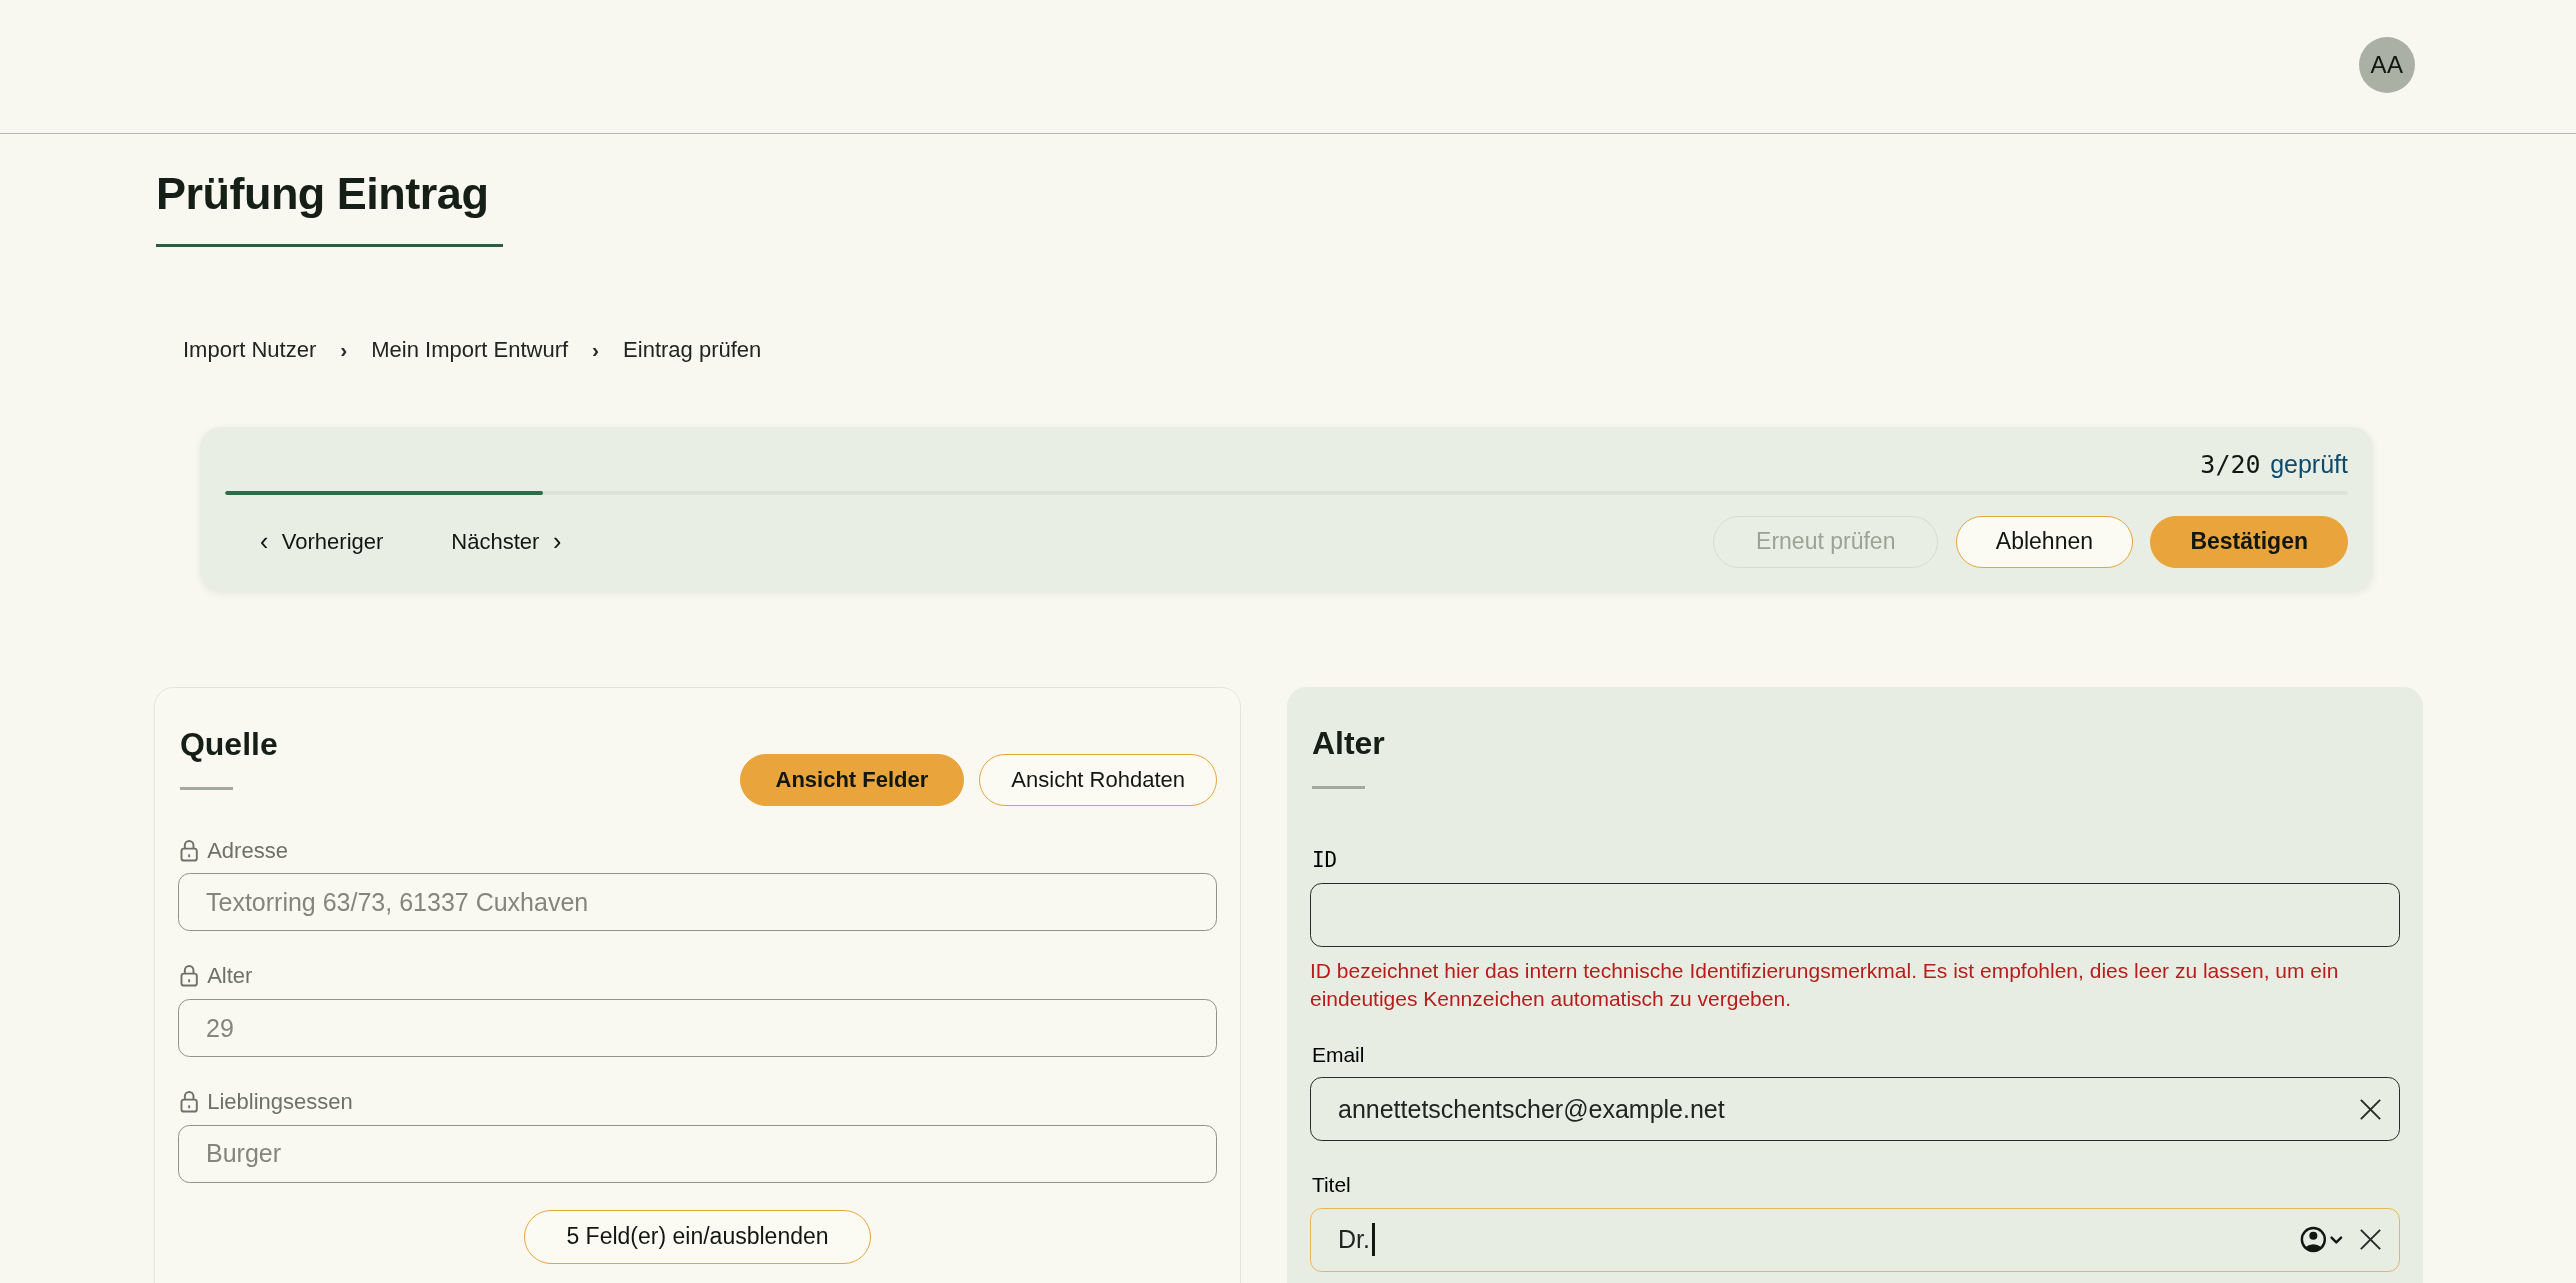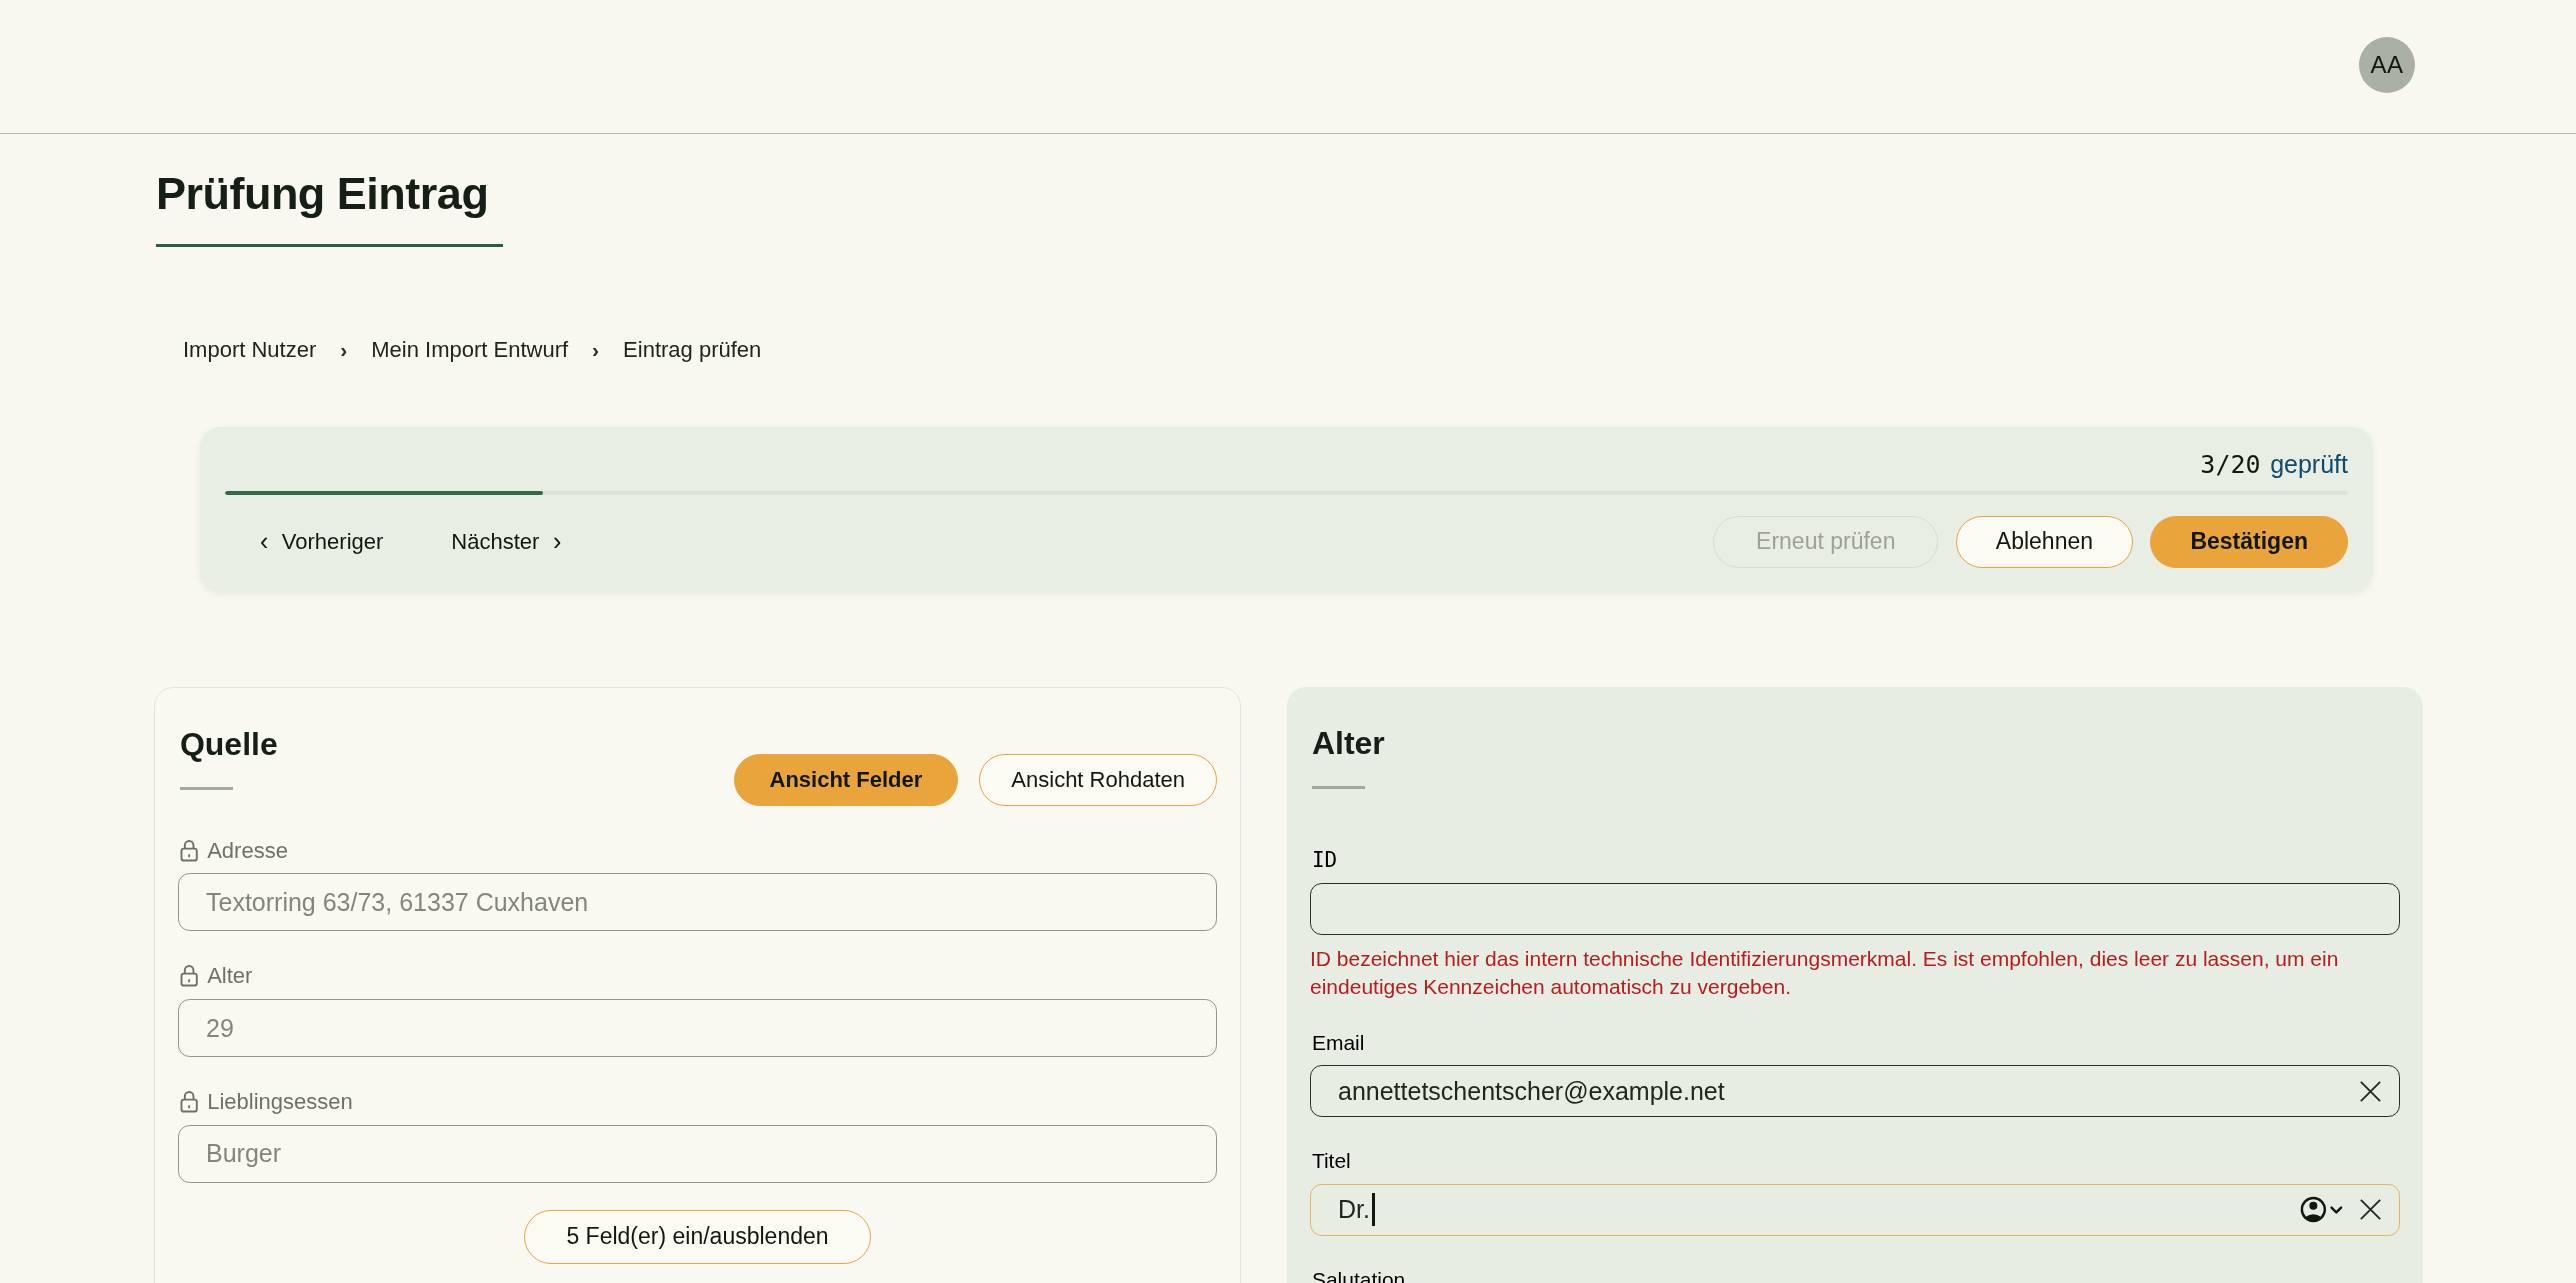--- a/index.html
+++ b/index.html
@@ -46,21 +46,21 @@
   .btn-outline { padding:0 39px; color:#12170f; background:#fbfbf4; border:1.9px solid #e9a43c; }
   .btn-primary { padding:0 39px; color:#12170f; background:#e9a43c; border:1.9px solid #e9a43c; font-weight:600; }
   
   .panels { display:flex; gap:46px; margin-top:96px; align-items:flex-start; }
   .panel { border-radius:19.3px; padding:25px 23px; min-height:675px; }
   .panel-source { width:1087px; background:#f9f9f2; border:1.9px solid #e3e4da; }
   .panel-target { width:1136px; background:#e8ede3; }
   .panel-head-row { display:flex; justify-content:space-between; align-items:flex-start; }
   .panel-title { margin:11.6px 0 0 1.9px; font-size:32px; line-height:40px; font-weight:700; color:#161f17; }
   .panel-title-underline { width:53px; height:2.9px; background:#a4a99f; margin:23px 0 0 1.9px; }
-  .tabs { display:flex; gap:21px; margin-top:41px; }
+  .tabs { display:flex; gap:15px; margin-top:41px; }
   .tab { height:52px; border-radius:964px; font-size:22px; font-family:inherit; display:flex; align-items:center; cursor:pointer; }
   .tab-active { background:#e9a43c; border:1.9px solid #e9a43c; color:#12170f; font-weight:600; padding:0 35px; }
   .tab-inactive { background:#fbfbf4; border:1.9px solid #e9a43c; color:#12170f; padding:0 31px; }
   
   .src-field { margin-top:31px; }
   .src-field:first-of-type { margin-top:68px; }
   .field-label { display:flex; align-items:center; gap:9px; font-size:22px; line-height:27px; color:#6e7168; margin:0 0 9.6px 1.9px; }
   .lock-icon svg { display:block; }
   .src-input {
     height:58px; border:1.9px solid #8f9389; border-radius:11.6px; background:transparent;
@@ -68,21 +68,21 @@
   }
   .toggle-fields-btn {
     margin:27px auto 0; display:flex; align-items:center; height:54px; padding:0 41px;
     background:#fbfbf4; border:1.9px solid #e9a43c; border-radius:964px;
     font-size:23px; font-weight:500; color:#12170f; font-family:inherit; cursor:pointer;
   }
   
   .tgt-label { font-size:21px; line-height:26px; color:#000000; margin:0 0 9.6px 1.9px; }
   .tgt-label-mono { font-family:"DejaVu Sans Mono", monospace; margin-top:58px; }
   .tgt-input {
-    position:relative; height:52px; border:1.9px solid #272c24; border-radius:11.6px;
+    position:relative; height:64px; border:1.9px solid #272c24; border-radius:11.6px;
     background:transparent; color:#20251e; font-size:25px;
     display:flex; align-items:center; padding:0 27px; cursor:text;
   }
   .tgt-input-focused { border-color:#eab459; }
   .help-text { margin-top:9.6px; font-size:21px; line-height:28px; color:#b91c1c; max-width:1085px; }
   .mt30 { margin-top:29px; }
   .mt32 { margin-top:31px; }
   .caret { display:inline-block; width:2.9px; height:33px; background:#12170f; margin-left:1.9px; }
   .input-icons { position:absolute; right:15.4px; top:0; height:100%; display:flex; align-items:center; gap:13.5px; }
   .clear-icon, .person-select { display:flex; align-items:center; cursor:pointer; }

